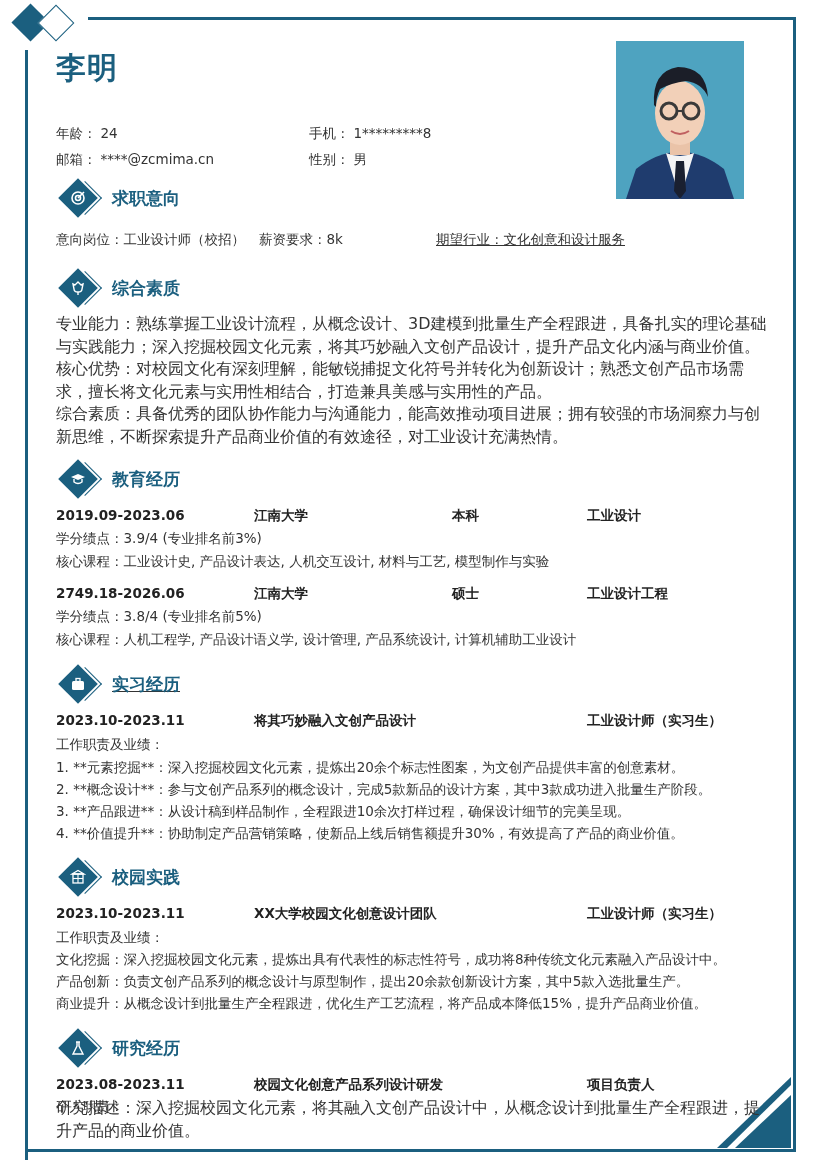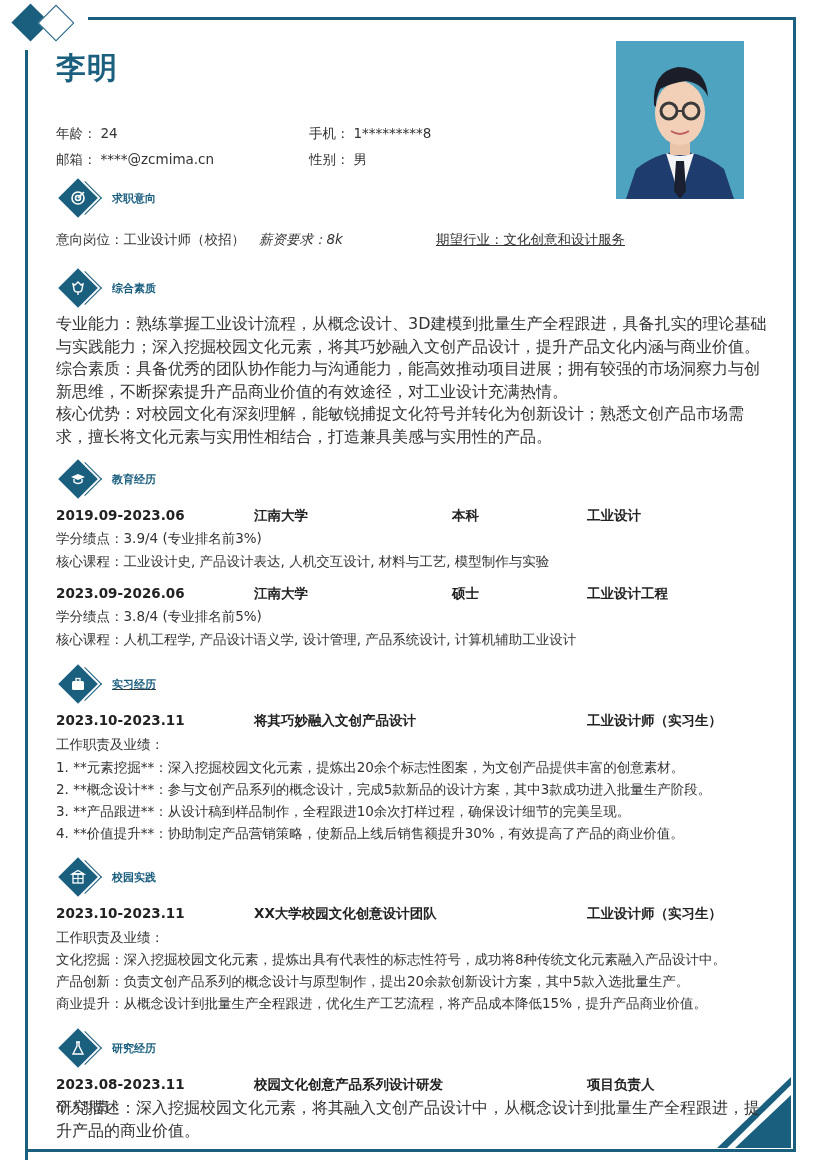--- a/index.html
+++ b/index.html
@@ -15,21 +15,21 @@
 
   .name { position:absolute; left:56px; top:48px; font-size:30px; font-weight:bold; color:#1b5f7f; letter-spacing:1px; }
   .info { position:absolute; font-size:13.5px;margin-top:12px; }
   .photo { position:absolute; left:616px; top:41px; width:128px; height:158px; background:#4ea3c0; overflow:hidden; }
 
   .sec-head { position:absolute; left:60px; height:40px; display:flex; align-items:center; }
   .sec-icon { position:relative; width:50px; height:40px; }
   .sec-icon .d1 { position:absolute; left:4px; top:6px; width:28px; height:28px; background:#1b5f7f; transform:rotate(45deg); }
   .sec-icon .d2 { position:absolute; left:13px; top:8px; width:24px; height:24px; border:1.2px solid #1b5f7f; border-left:none; border-bottom:none; transform:rotate(45deg); }
   .sec-icon .glyph { position:absolute; left:8px; top:10px; width:20px; height:20px; display:flex; align-items:center; justify-content:center; color:#fff; font-size:13px; }
-  .sec-title { font-size:11px; font-weight:bold; color:#1b5f7f; margin-left:2px; }
+  .sec-title { font-size:17px; font-weight:bold; color:#1b5f7f; margin-left:2px; }
 
   .line { position:absolute; left:56px; font-size:13.5px; white-space:nowrap; }
   .para { position:absolute; left:56px; width:712px; font-size:16px; line-height:22.5px; }
   .row-bold { position:absolute; left:56px; font-weight:bold; font-size:13.5px; color:#222; }
   .col { position:absolute; white-space:nowrap; }
 </style>
 </head>
 <body>
 
 <div class="frame-top"></div>
@@ -80,40 +80,40 @@
       <svg width="16" height="16" viewBox="0 0 16 16">
           <circle cx="8" cy="8" r="6" fill="none" stroke="#fff" stroke-width="1.6"></circle>
           <circle cx="8" cy="8" r="2.5" fill="none" stroke="#fff" stroke-width="1.6"></circle>
           <line x1="8" y1="8" x2="14" y2="2" stroke="#fff" stroke-width="1.6"></line>
         </svg>
     </div>
     </div>
   <span class="sec-title">求职意向</span>
 </div>
 <div class="line" style="top:231px;">意向岗位：工业设计师（校招）</div>
-<div class="line" style="left:259px;top:231px;font-style:italic;">薪资要求：8k</div>
+<div class="line" style="left:259px;top:231px;">薪资要求：8k</div>
 <div class="line" style="left:436px;top:231px;text-decoration:underline;">期望行业：文化创意和设计服务</div>
 
 <div class="sec-head" style="top:268px;">
   <div class="sec-icon">
       <div class="d1"></div>
       <div class="d2"></div>
     <div class="glyph">
       <svg width="16" height="16" viewBox="0 0 16 16">
           <path d="M8,2 L11,5 L13,4 L12,9 Q12,12 8,12 Q4,12 4,9 L3,4 L5,5 Z" fill="none" stroke="#fff" stroke-width="1.4"></path>
           <line x1="8" y1="12" x2="8" y2="15" stroke="#fff" stroke-width="1.4"></line>
         </svg>
     </div>
     </div>
   <span class="sec-title">综合素质</span>
 </div>
 <div class="para" style="top:313px;">
   <div>专业能力：熟练掌握工业设计流程，从概念设计、3D建模到批量生产全程跟进，具备扎实的理论基础与实践能力；深入挖掘校园文化元素，将其巧妙融入文创产品设计，提升产品文化内涵与商业价值。</div>
+  <div>核心优势：对校园文化有深刻理解，能敏锐捕捉文化符号并转化为创新设计；熟悉文创产品市场需求，擅长将文化元素与实用性相结合，打造兼具美感与实用性的产品。</div>
   <div>综合素质：具备优秀的团队协作能力与沟通能力，能高效推动项目进展；拥有较强的市场洞察力与创新思维，不断探索提升产品商业价值的有效途径，对工业设计充满热情。</div>
-  <div>核心优势：对校园文化有深刻理解，能敏锐捕捉文化符号并转化为创新设计；熟悉文创产品市场需求，擅长将文化元素与实用性相结合，打造兼具美感与实用性的产品。</div>
 </div>
 
 <div class="sec-head" style="top:459px;">
   <div class="sec-icon">
       <div class="d1"></div>
       <div class="d2"></div>
     <div class="glyph">
       <svg width="16" height="16" viewBox="0 0 16 16">
           <polygon points="1,6 8,3 15,6 8,9" fill="#fff"></polygon>
           <path d="M4,8 L4,11 Q8,14 12,11 L12,8" fill="none" stroke="#fff" stroke-width="1.4"></path>
@@ -124,21 +124,21 @@
 </div>
 <div class="row-bold" style="top:507px;width:700px;">
   <span class="col" style="left:0">2019.09-2023.06</span>
   <span class="col" style="left:198px">江南大学</span>
   <span class="col" style="left:396px">本科</span>
   <span class="col" style="left:531px">工业设计</span>
 </div>
 <div class="line" style="top:530px;">学分绩点：3.9/4 (专业排名前3%)</div>
 <div class="line" style="top:553px;">核心课程：工业设计史, 产品设计表达, 人机交互设计, 材料与工艺, 模型制作与实验</div>
 <div class="row-bold" style="top:585px;width:700px;">
-  <span class="col" style="left:0">2023.09-2026.06</span>
+  <span class="col" style="left:0">2749.18-2026.06</span>
   <span class="col" style="left:198px">江南大学</span>
   <span class="col" style="left:396px">硕士</span>
   <span class="col" style="left:531px">工业设计工程</span>
 </div>
 <div class="line" style="top:608px;">学分绩点：3.8/4 (专业排名前5%)</div>
 <div class="line" style="top:631px;">核心课程：人机工程学, 产品设计语义学, 设计管理, 产品系统设计, 计算机辅助工业设计</div>
 
 <div class="sec-head" style="top:664px;text-decoration:underline;">
   <div class="sec-icon">
       <div class="d1"></div>

